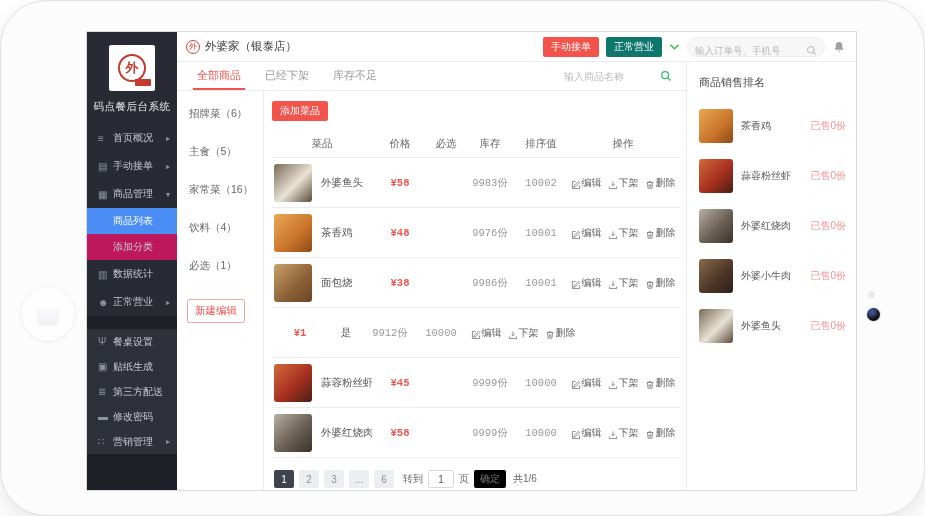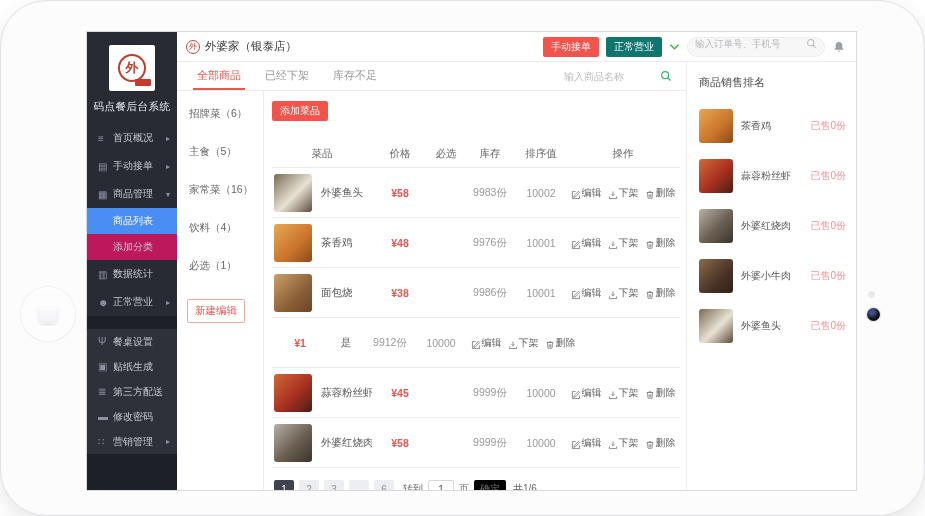--- a/index.html
+++ b/index.html
@@ -41,21 +41,21 @@
   
   .main-col { flex:1; display:flex; flex-direction:column; min-width:0; }
   .topbar { height:30px; background:#fff; border-bottom:1px solid #ececee; display:flex; align-items:center; padding:0 10px 0 9px; flex:none; }
   .store { display:flex; align-items:center; gap:5px; }
   .store-logo { width:14px; height:14px; border:1px solid #cf4538; border-radius:50%; color:#cf4538; font-size:8px; display:flex; align-items:center; justify-content:center; }
   .store-name { font-size:11.5px; color:#3a3a3a; }
   .topbar-right { margin-left:auto; display:flex; align-items:center; gap:7px; }
   .btn-red { background:#f2534b; color:#fff; border:none; font-size:10px; padding:3px 8px; border-radius:2px; cursor:pointer; font-family:inherit; }
   .btn-green { background:#0f766e; color:#fff; border:none; font-size:10px; padding:3px 8px; border-radius:2px; cursor:pointer; font-family:inherit; }
   .chev-green { color:#3fbc40; display:flex; align-items:center; cursor:pointer; }
-  .search-pill { width:138px; height:20px; background:#f7f7f8; border:1px solid #eeeeef; border-radius:11px; display:flex; align-items:flex-start; padding:0 7px; }
+  .search-pill { width:138px; height:20px; background:#f7f7f8; border:1px solid #eeeeef; border-radius:11px; display:flex; align-items:flex-end; padding:0 7px; }
   .search-pill input { flex:1; border:none; background:transparent; outline:none; font-size:9.5px; color:#555; min-width:0; font-family:inherit; }
   .search-pill input::placeholder { color:#b8b8bc; }
   .search-pill .sicon { color:#b8b8bc; display:flex; }
   .bell { color:#9aa0a6; display:flex; cursor:pointer; }
 
   .content { flex:1; display:flex; min-height:0; }
   .main-left { flex:1; display:flex; flex-direction:column; min-width:0; }
 
   
   .tabs-row { height:29px; border-bottom:1px solid #ececee; display:flex; align-items:center; flex:none; }
@@ -68,21 +68,21 @@
   .gicon { color:#2eb96a; display:flex; }
 
   
   .body-row { flex:1; display:flex; min-height:0; }
   .categories { width:87px; flex:none; border-right:1px solid #ececee; padding-top:16px; }
   .cat-item { font-size:10.5px; color:#666; padding:0 0 0 12px; height:38px; cursor:pointer; }
   .btn-outline-red { margin:2px 0 0 10px; background:#fff; border:1px solid #f3a7a3; color:#f0544f; font-size:10.5px; padding:4px 7px; border-radius:2px; cursor:pointer; font-family:inherit; }
 
   .table-area { flex:1; padding:10px 6px 0 8px; display:flex; flex-direction:column; min-width:0; }
   .add-btn { align-self:flex-start; }
-  .ptable { margin-top:20px; border-bottom:1px solid #ececec; }
+  .ptable { margin-top:10px; border-bottom:1px solid #ececec;font-family:Liberation Mono, monospace; }
   .thead { display:flex; align-items:center; height:26px; font-size:10.5px; color:#666; }
   .trow { display:flex; align-items:center; height:50px; border-top:1px solid #ececec; }
   .c-dish { flex:1; display:flex; align-items:center; min-width:0; padding-left:2px; }
   .thead .c-dish { justify-content:center; padding-left:0; }
   .thumb { width:38px; height:38px; border-radius:3px; flex:none; }
   .dish-name { font-size:10.5px; color:#555; margin-left:9px; white-space:nowrap; overflow:hidden; }
   .c-price { width:56px; text-align:center; font-size:10.5px; color:#f0544f; font-weight:bold; flex:none; }
   .thead .c-price { color:#666; font-weight:normal; }
   .c-req { width:36px; text-align:center; font-size:10.5px; color:#666; flex:none; }
   .c-stock { width:52px; text-align:center; font-size:10.5px; color:#999; flex:none; }

